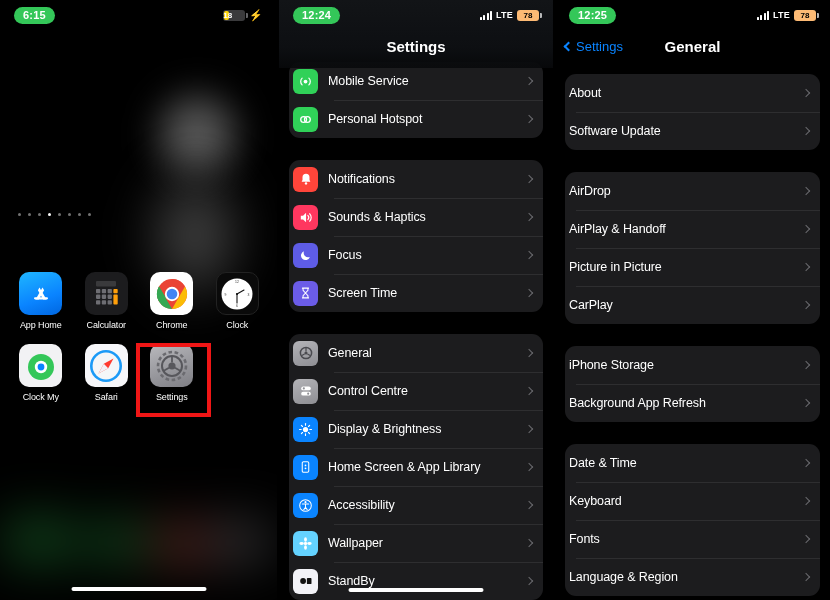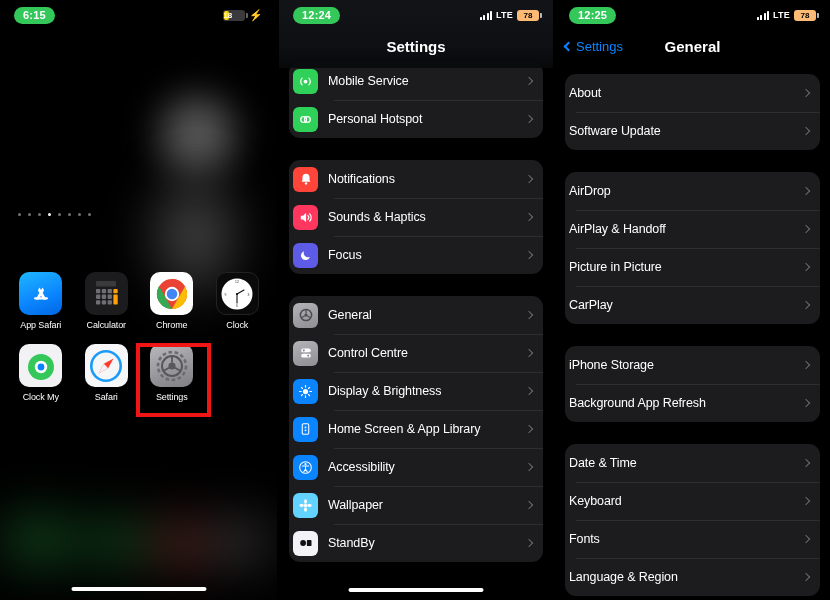--- a/index.html
+++ b/index.html
@@ -207,21 +207,21 @@
     <div class="grid">
 
       <div class="app">
         <div class="appicon ic-appstore">
           <svg width="28" height="28" viewBox="0 0 28 28">
               <path d="M8.5 19.5l7-12 1.6 2.8-5.3 9.2z" fill="#fff"></path>
               <path d="M19.5 19.5l-7-12-1.6 2.8 5.3 9.2z" fill="#fff"></path>
               <rect x="7" y="17.2" width="14" height="2.2" rx="1.1" fill="#fff"></rect>
             </svg>
         </div>
-        <div class="applabel">App Safari</div>
+        <div class="applabel">App Home</div>
       </div>
 
       <div class="app">
         <div class="appicon ic-calculator">
           <svg width="30" height="32" viewBox="0 0 30 32">
             <rect x="5" y="3" width="20" height="5.5" rx="1" fill="#3a3a3c"></rect>
             <g fill="#6e6e73">
               <rect x="5" y="11" width="4.3" height="4.3" rx=".8"></rect>
                 <rect x="10.8" y="11" width="4.3" height="4.3" rx=".8"></rect>
                 <rect x="16.6" y="11" width="4.3" height="4.3" rx=".8"></rect>
@@ -370,20 +370,29 @@
         </div>
         <div class="row">
           <div class="rowicon bg-indigo">
             <svg width="14" height="14" viewBox="0 0 16 16">
                 <path d="M12.4 10.2A5 5 0 0 1 5.8 3.6 5.2 5.2 0 1 0 12.4 10.2z" fill="#fff"></path>
               </svg>
           </div>
           <div class="rowlabel">Focus</div>
           <div class="chev"></div>
         </div>
+        <div class="row">
+          <div class="rowicon bg-purple">
+            <svg width="13" height="14" viewBox="0 0 16 16">
+                <path d="M4.2 2h7.6M4.2 14h7.6M5 2v2.6L8 8l-3 3.4V14M11 2v2.6L8 8l3 3.4V14" stroke="#fff" stroke-width="1.3" fill="none" stroke-linecap="round"></path>
+              </svg>
+          </div>
+          <div class="rowlabel">Screen Time</div>
+          <div class="chev"></div>
+        </div>
       </div>
 
       <div class="group">
         <div class="row">
           <div class="rowicon bg-gray">
             <svg width="16" height="16" viewBox="0 0 16 16">
                 <circle cx="8" cy="8" r="5.6" fill="none" stroke="#4a4a4f" stroke-width="1.5"></circle>
                 <circle cx="8" cy="8" r="1.6" fill="#4a4a4f"></circle>
                 <g stroke="#4a4a4f" stroke-width="1.2">
                   <line x1="8" y1="3" x2="8" y2="6.6"></line>

